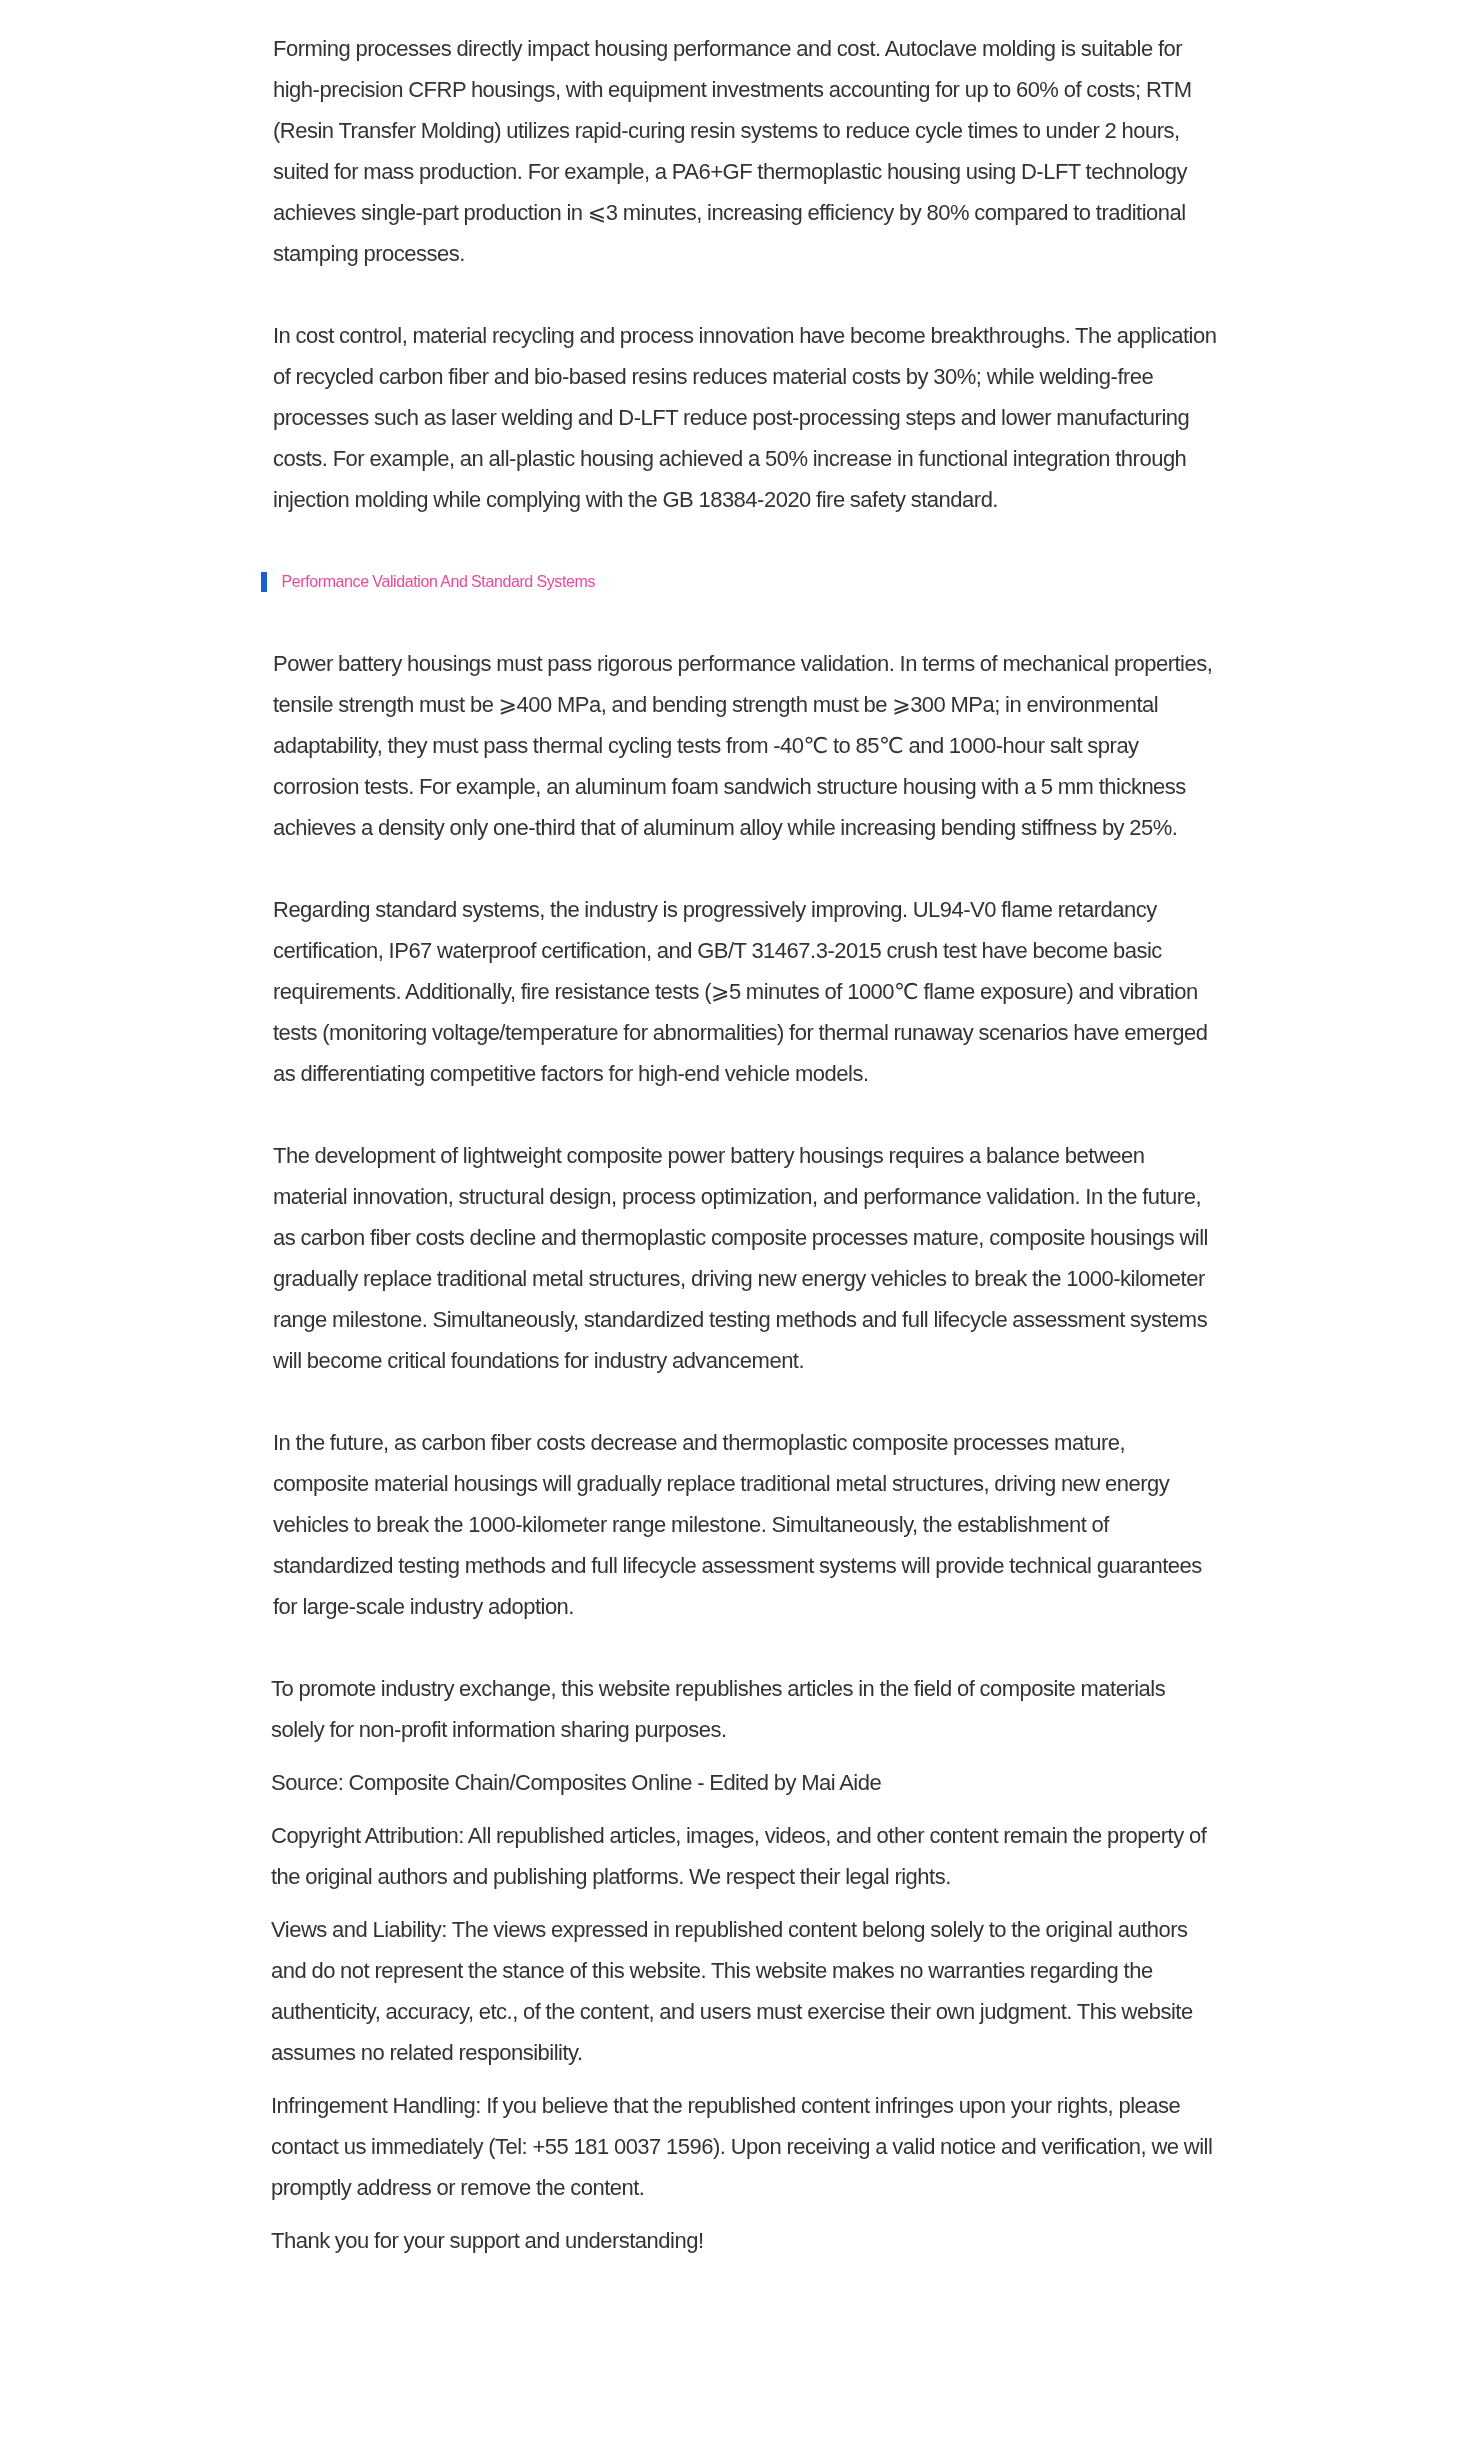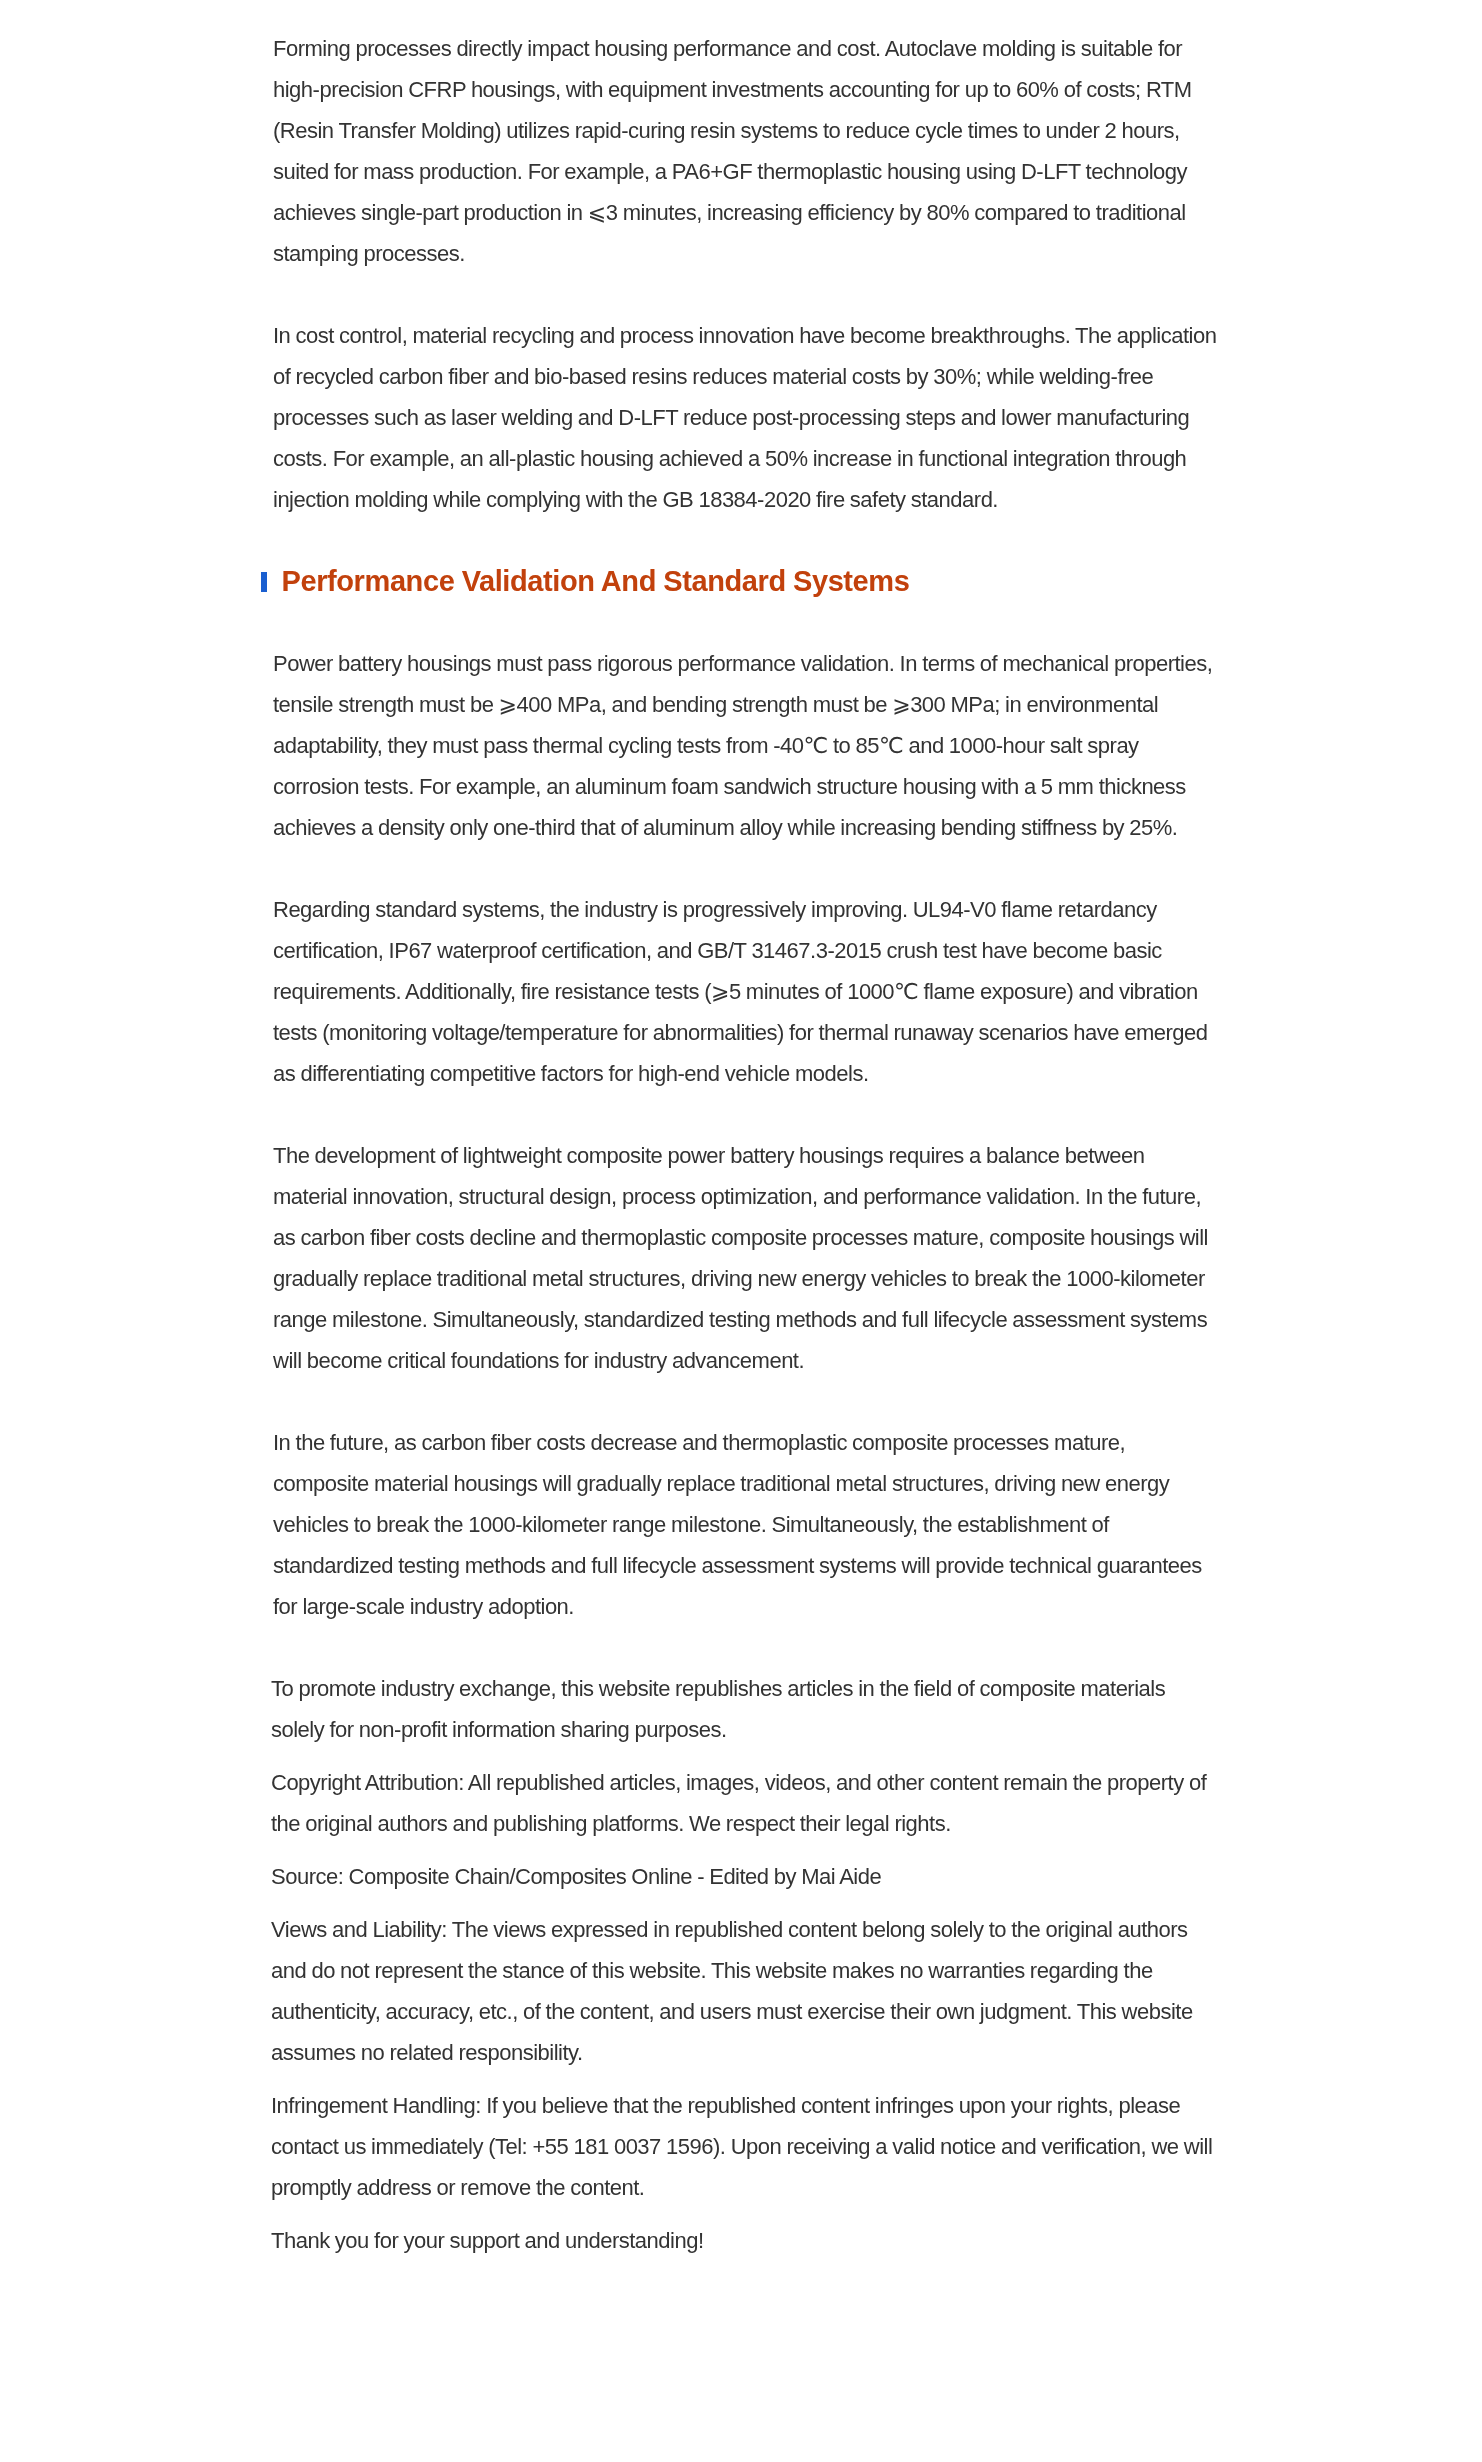--- a/index.html
+++ b/index.html
@@ -39,23 +39,23 @@
     .section-heading .accent-bar {
       display: inline-block;
       width: 6.2px;
       height: 20px;
       background: #1a5fd0;
       margin-left: 2.3px;
       margin-right: 14px;
       flex: 0 0 auto;
     }
     .section-heading .heading-text {
-      font-weight: bold;
-      color: #c2410c;
-      font-size: 29px;
+      font-weight: normal;
+      color: #ec4899;
+      font-size: 16px;
       letter-spacing: -0.4px;
     }
     .notice p {
       margin: 12px;
     }
   </style>
 </head>
 <body>
 
 <main class="article">
@@ -68,21 +68,21 @@
     <span class="heading-text">Performance Validation And Standard Systems</span>
   </h2>
 
   <p class="para">Power battery housings must pass rigorous performance validation. In terms of mechanical properties, tensile strength must be ⩾400 MPa, and bending strength must be ⩾300 MPa; in environmental adaptability, they must pass thermal cycling tests from -40℃ to 85℃ and 1000-hour salt spray corrosion tests. For example, an aluminum foam sandwich structure housing with a 5 mm thickness achieves a density only one-third that of aluminum alloy while increasing bending stiffness by 25%.</p>
   <p class="para">Regarding standard systems, the industry is progressively improving. UL94-V0 flame retardancy certification, IP67 waterproof certification, and GB/T 31467.3-2015 crush test have become basic requirements. Additionally, fire resistance tests (⩾5 minutes of 1000℃ flame exposure) and vibration tests (monitoring voltage/temperature for abnormalities) for thermal runaway scenarios have emerged as differentiating competitive factors for high-end vehicle models.</p>
   <p class="para">The development of lightweight composite power battery housings requires a balance between material innovation, structural design, process optimization, and performance validation. In the future, as carbon fiber costs decline and thermoplastic composite processes mature, composite housings will gradually replace traditional metal structures, driving new energy vehicles to break the 1000-kilometer range milestone. Simultaneously, standardized testing methods and full lifecycle assessment systems will become critical foundations for industry advancement.</p>
   <p class="para">In the future, as carbon fiber costs decrease and thermoplastic composite processes mature, composite material housings will gradually replace traditional metal structures, driving new energy vehicles to break the 1000-kilometer range milestone. Simultaneously, the establishment of standardized testing methods and full lifecycle assessment systems will provide technical guarantees for large-scale industry adoption.</p>
 
   <section class="notice">
     <p>To promote industry exchange, this website republishes articles in the field of composite materials solely for non-profit information sharing purposes.</p>
+    <p>Source: Composite Chain/Composites Online - Edited by Mai Aide</p>
     <p>Copyright Attribution: All republished articles, images, videos, and other content remain the property of the original authors and publishing platforms. We respect their legal rights.</p>
-    <p>Source: Composite Chain/Composites Online - Edited by Mai Aide</p>
     <p>Views and Liability: The views expressed in republished content belong solely to the original authors and do not represent the stance of this website. This website makes no warranties regarding the authenticity, accuracy, etc., of the content, and users must exercise their own judgment. This website assumes no related responsibility.</p>
     <p>Infringement Handling: If you believe that the republished content infringes upon your rights, please contact us immediately (Tel: +55 181 0037 1596). Upon receiving a valid notice and verification, we will promptly address or remove the content.</p>
     <p>Thank you for your support and understanding!</p>
   </section>
 
 </main>
 
 
 </body></html>

